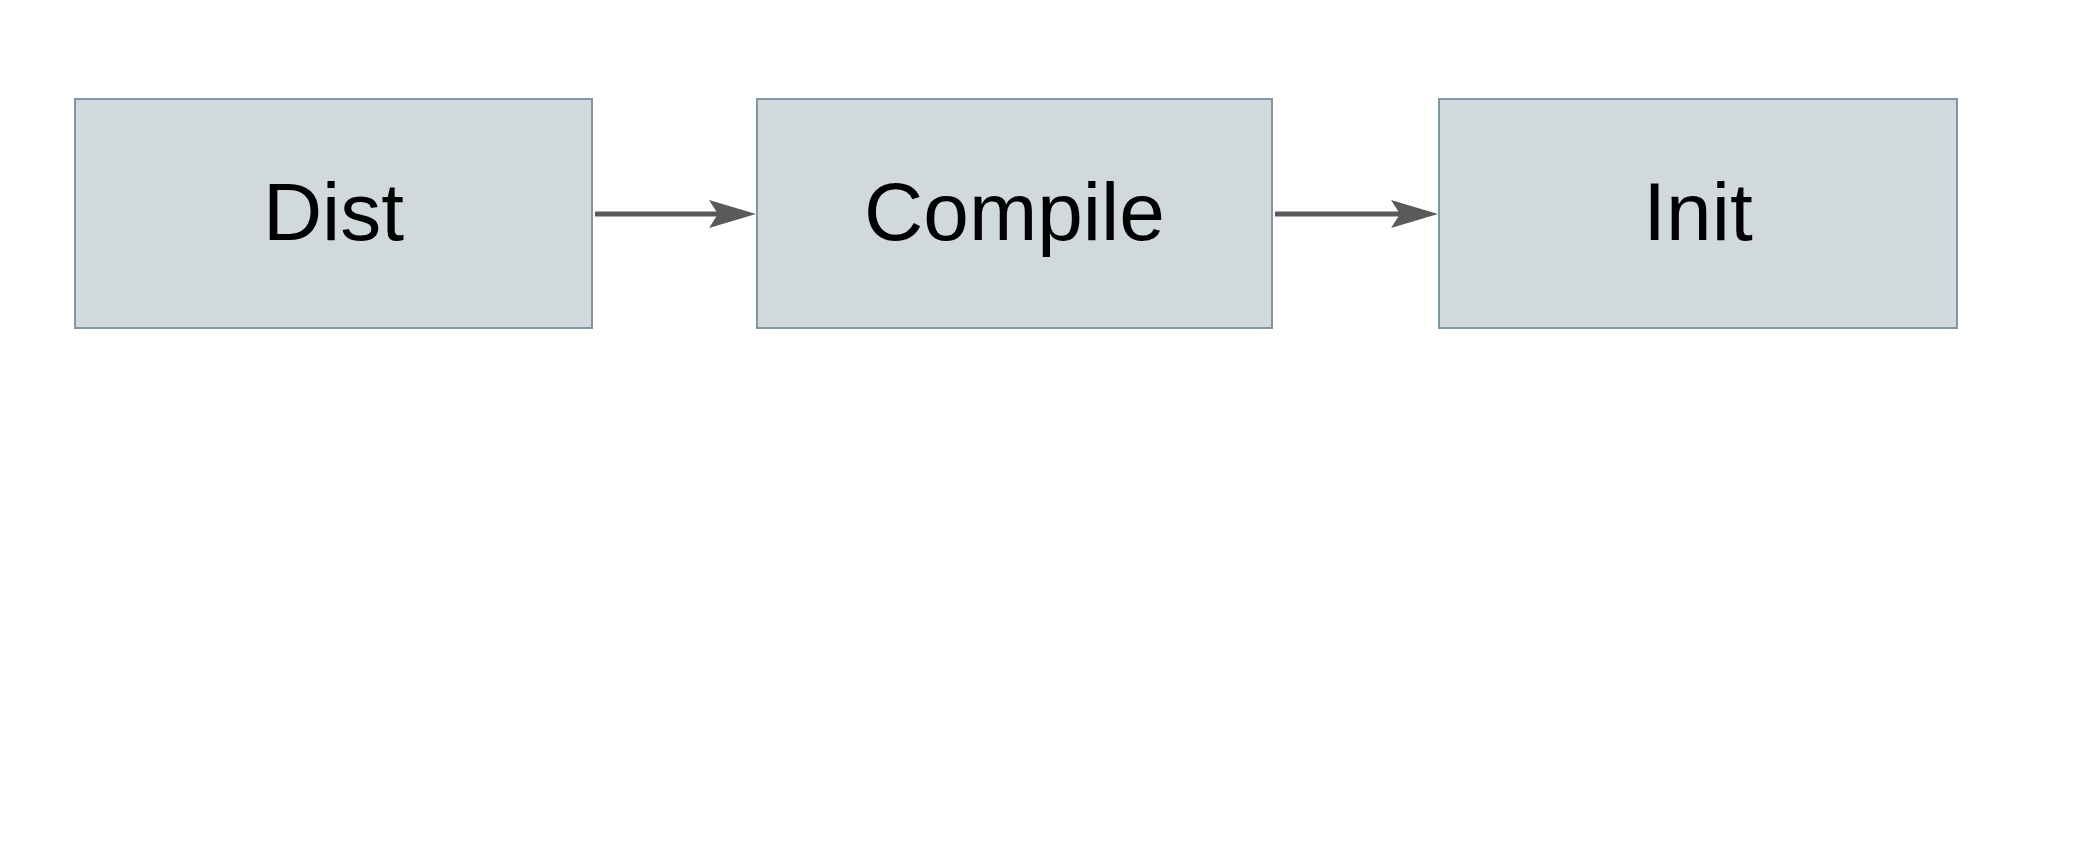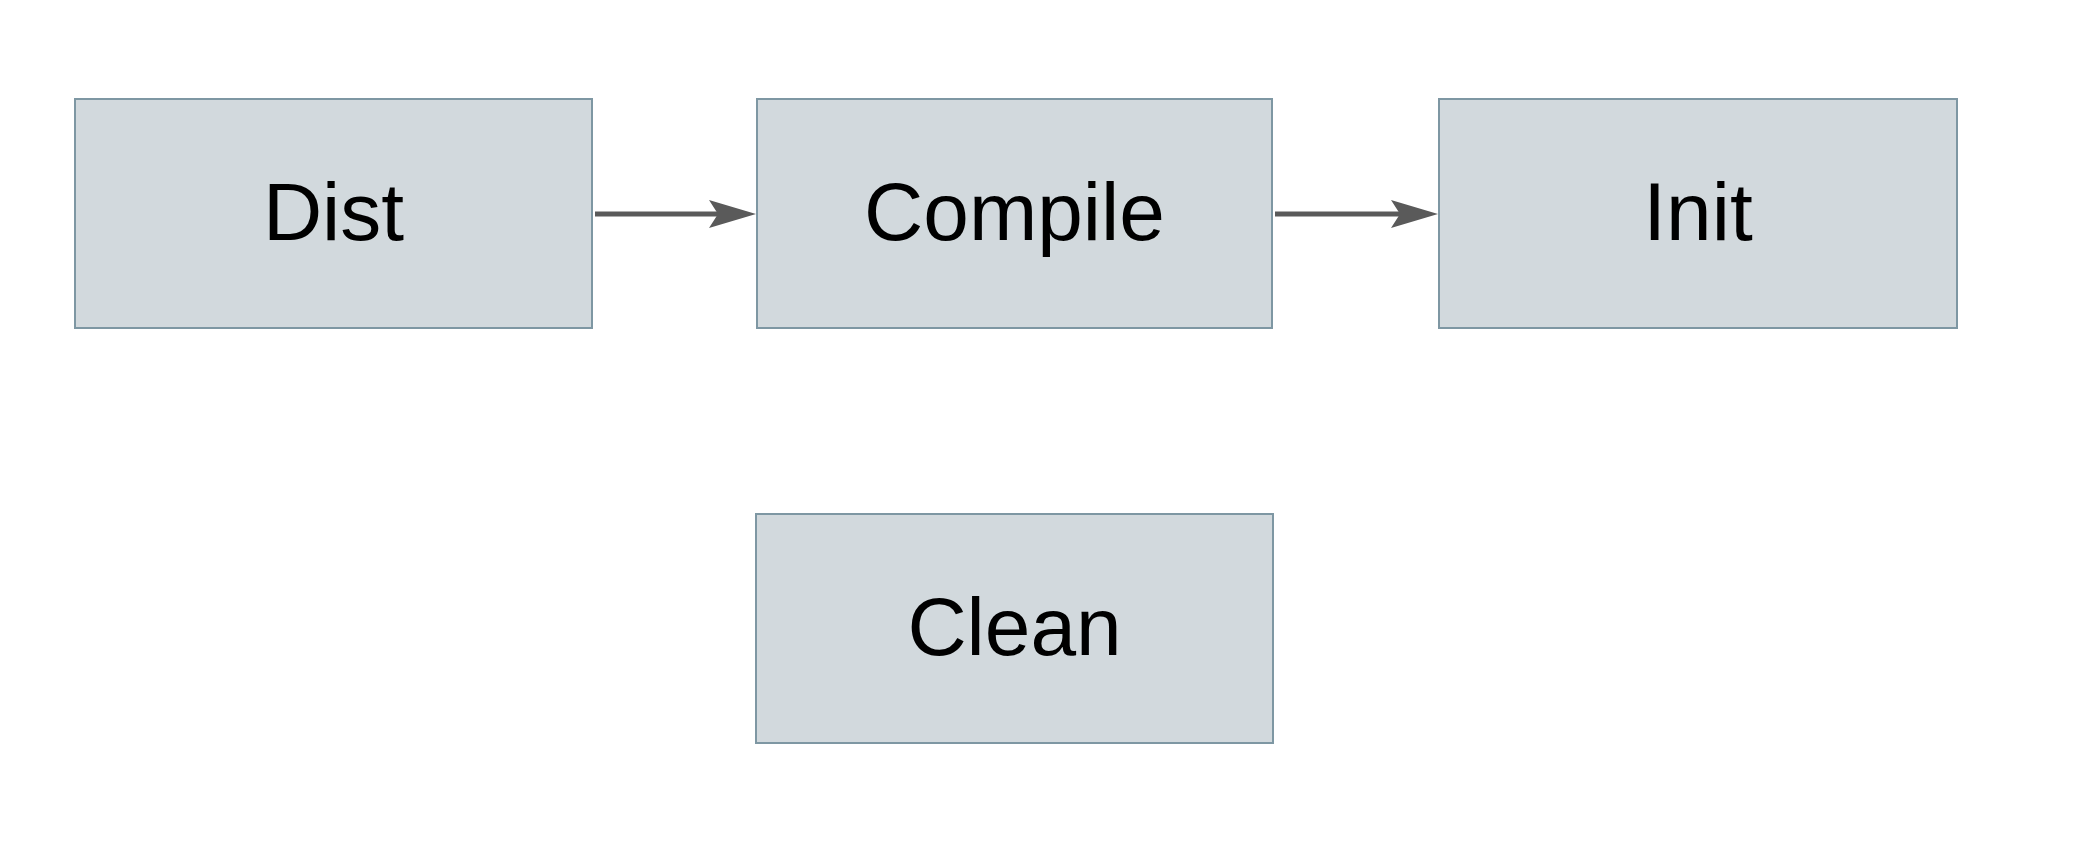--- a/index.html
+++ b/index.html
@@ -73,17 +73,14 @@
   </div>
 
   <div class="node" id="node-compile">
     <span class="label">Compile</span>
   </div>
 
   <div class="node" id="node-init">
     <span class="label">Init</span>
   </div>
 
-  <div class="node" id="node-clean">
-    <span class="label">Clean</span>
-  </div>
 
 </div>
 
 </body></html>

